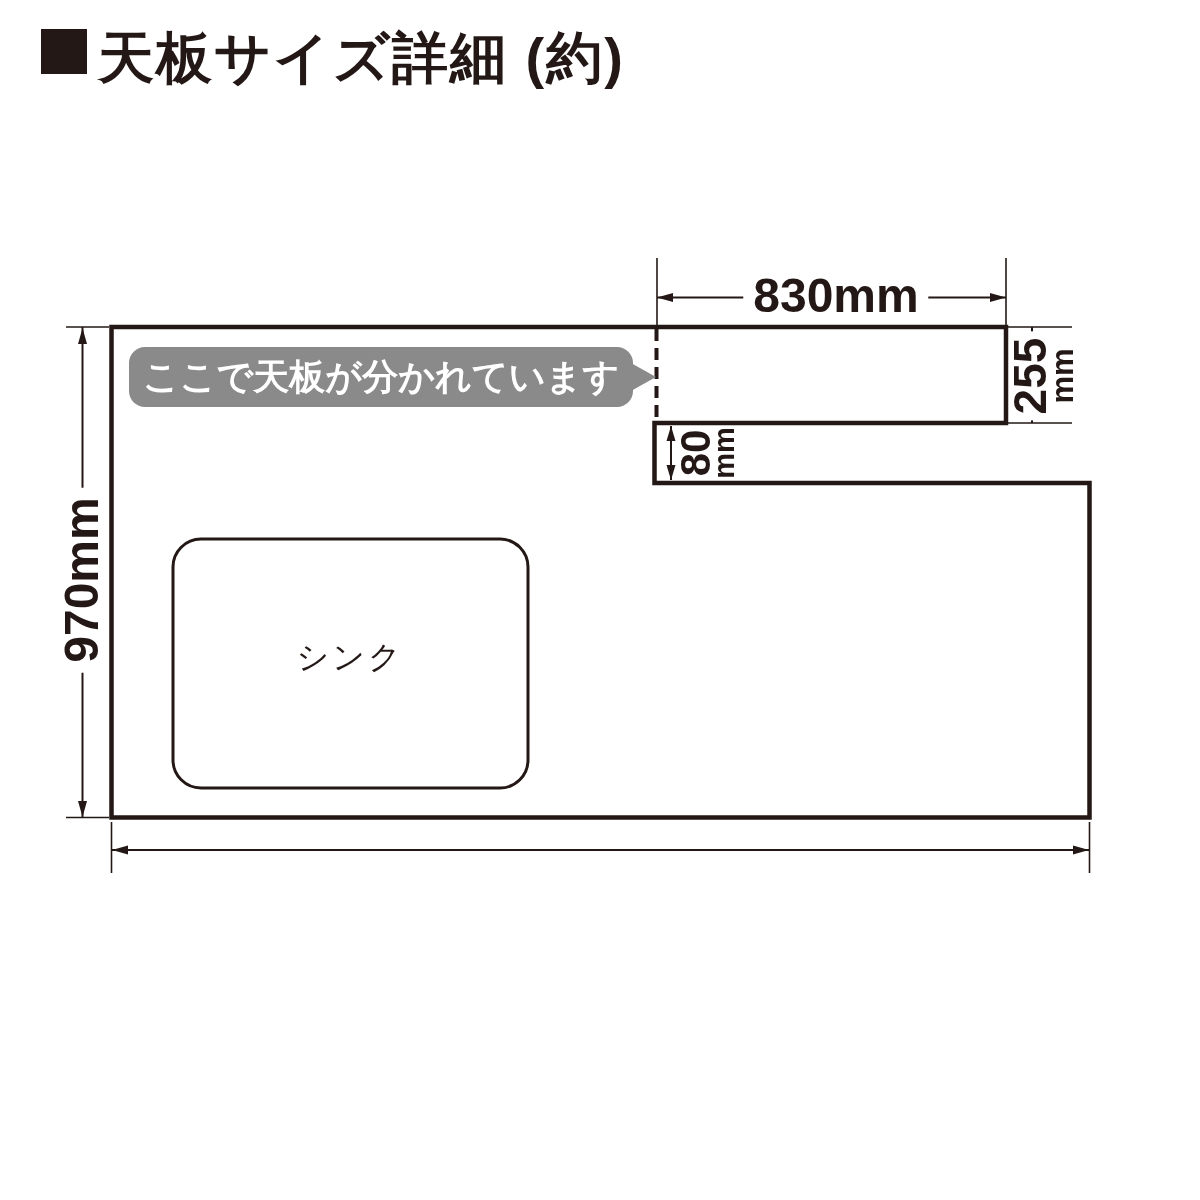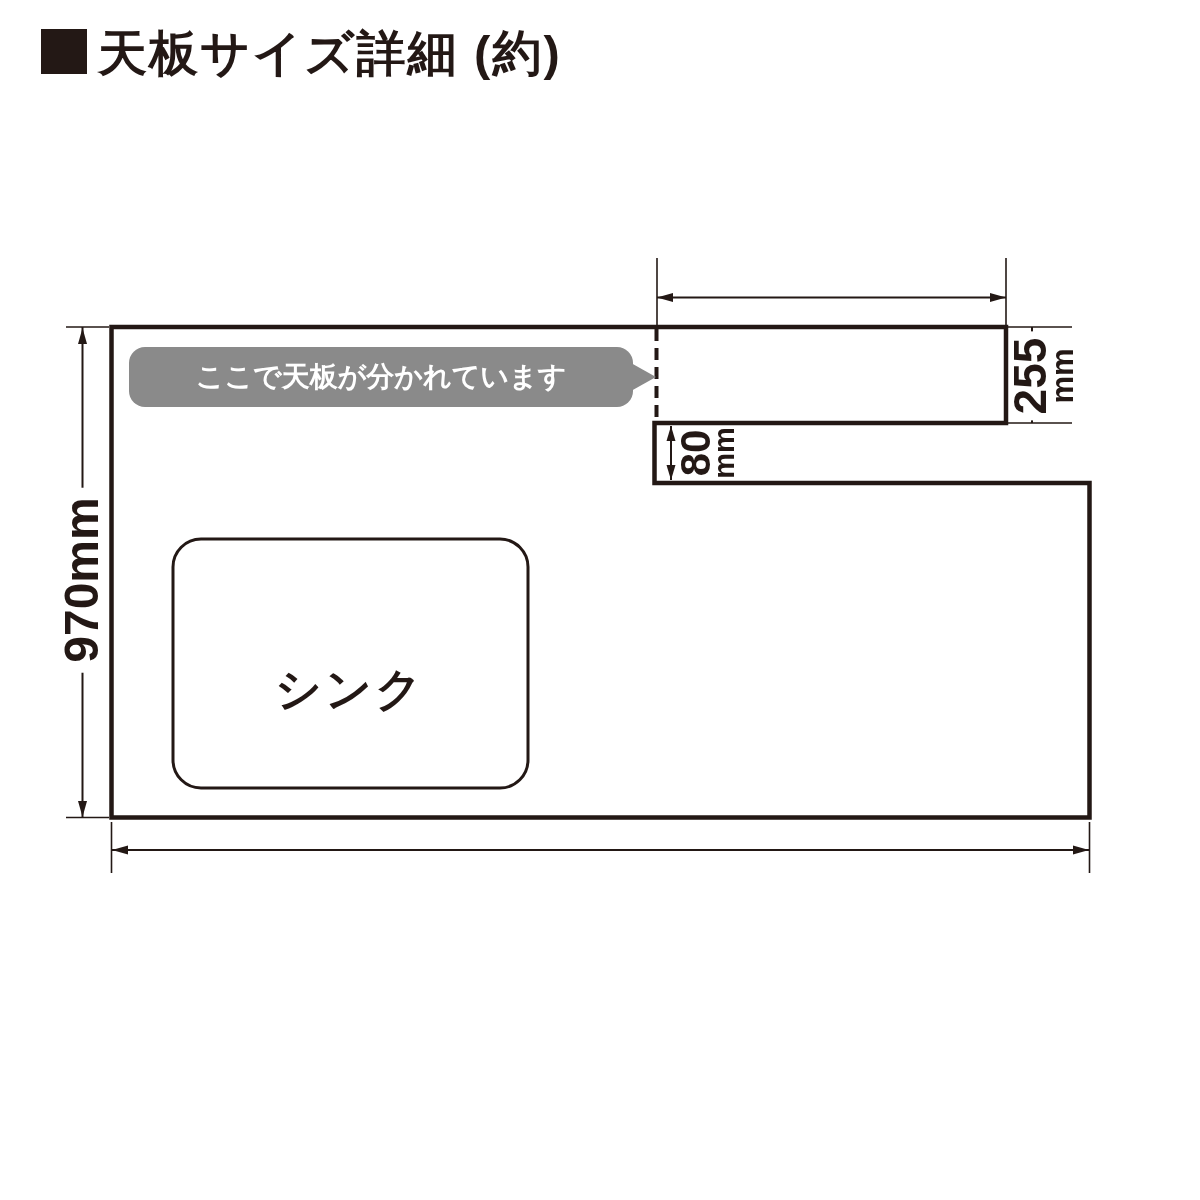--- a/index.html
+++ b/index.html
@@ -3,21 +3,21 @@
 <meta charset="utf-8">
 <style>
   html,body{margin:0;padding:0;background:#ffffff;}
   .page{
     position:relative;width:1200px;height:1200px;background:#ffffff;overflow:hidden;
     font-family:"Liberation Sans","DejaVu Sans",sans-serif;color:#231815;
   }
   .abs{position:absolute;}
   
   .title-bullet{left:41px;top:29px;width:46px;height:45px;background:#231815;}
-  .page-title{left:98px;top:21px;font-size:49px;font-weight:700;letter-spacing:2px;white-space:nowrap;}
+  .page-title{left:98px;top:21px;font-size:56px;font-weight:700;letter-spacing:2px;white-space:nowrap;}
   
   .diagram-svg{left:0;top:0;width:1200px;height:1200px;}
   
   .dim-label{
     transform:translate(-50%,-50%);
     font-weight:700;font-size:48px;white-space:nowrap;
     background:#ffffff;padding:0 10px;line-height:1.0;
   }
   .dim-label.rot{transform:translate(-50%,-50%) rotate(-90deg);}
   
@@ -25,28 +25,28 @@
     transform:translate(-50%,-50%) rotate(-90deg);
     text-align:center;background:#ffffff;padding:2px 6px;font-weight:700;line-height:0.82;
   }
   .dim-stack .num{font-size:46px;display:block;}
   .dim-stack .unit{font-size:31px;display:block;}
   .dim-stack.small .num{font-size:42px;}
   .dim-stack.small .unit{font-size:29px;}
   
   .sink-label{
     left:350px;top:658px;transform:translate(-50%,-50%);
-    font-size:46px;font-weight:700;letter-spacing:3px;white-space:nowrap;margin-top:32px;
+    font-size:32px;font-weight:400;letter-spacing:3px;white-space:nowrap;
   }
   
   .callout{
     left:129px;top:347px;width:504px;height:60px;border-radius:16px;background:#8a8a8a;
     display:flex;align-items:center;justify-content:center;
   }
-  .callout-text{color:#ffffff;font-size:28px;font-weight:700;white-space:nowrap;letter-spacing:0;}
+  .callout-text{color:#ffffff;font-size:36px;font-weight:700;white-space:nowrap;letter-spacing:0;}
   .callout-pointer{
     left:631px;top:363px;width:0;height:0;
     border-left:25px solid #8a8a8a;border-top:14px solid transparent;border-bottom:14px solid transparent;
   }
   svg line,svg path,svg rect{stroke:#231815;}
   svg polygon{fill:#231815;stroke:none;}
 </style>
 </head>
 <body>
 
@@ -95,20 +95,21 @@
 
     <g>
       <line x1="111.5" y1="822" x2="111.5" y2="873" stroke-width="1.6"></line>
       <line x1="1089.5" y1="822" x2="1089.5" y2="873" stroke-width="1.6"></line>
       <line x1="112" y1="850" x2="1089" y2="850" stroke-width="2"></line>
       <polygon points="112,850 128,845.5 128,854.5"></polygon>
       <polygon points="1089,850 1073,845.5 1073,854.5"></polygon>
     </g>
   </svg>
 
+  <div class="abs dim-label" style="left:836px;top:296px;">830mm</div>
 
   <div class="abs dim-stack" style="left:1044px;top:376px;">
     <span class="num">255</span>
     <span class="unit">mm</span>
   </div>
 
   <div class="abs dim-stack small" style="left:708px;top:453px;background:transparent;">
     <span class="num">80</span>
     <span class="unit">mm</span>
   </div>

